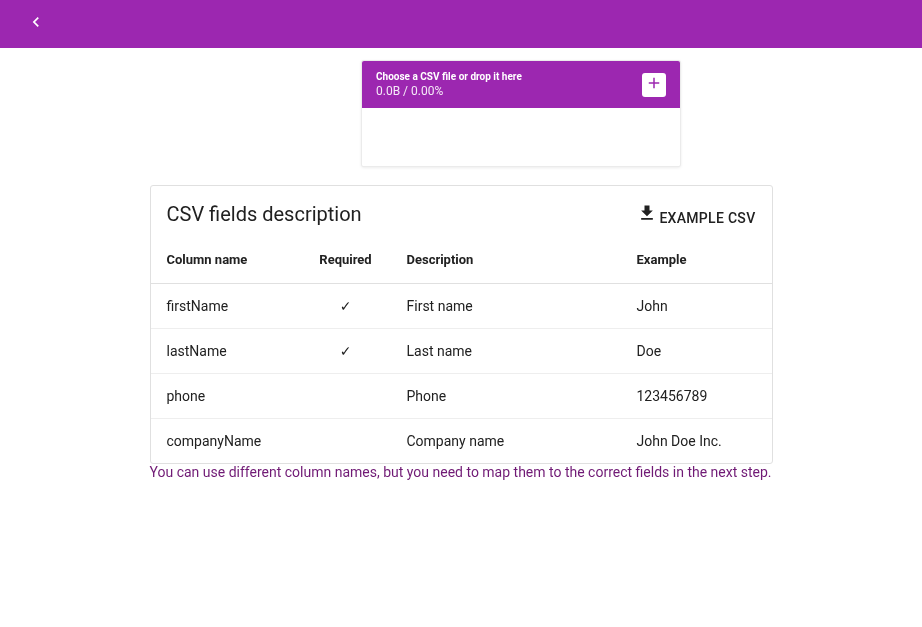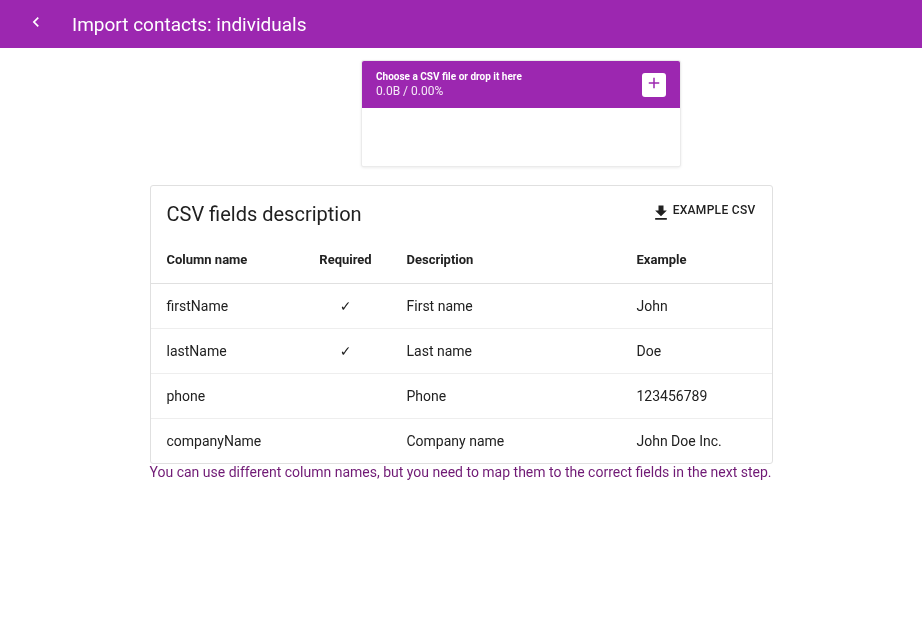--- a/index.html
+++ b/index.html
@@ -79,23 +79,23 @@
     }
     .fields-head {
       display: flex;
       align-items: center;
       justify-content: space-between;
       padding: 16px 16px 14px 16px;
     }
     .fields-title { font-size: 20px; font-weight: 400; }
     .example-link {
       display: flex;
-      align-items: flex-start;
+      align-items: flex-end;
       gap: 2px;
-      font-size: 12px;
+      font-size: 14px;
       font-weight: 500;
       letter-spacing: 0.3px;
       cursor: pointer;
     }
     .example-link svg { width: 20px; height: 20px; fill: #212121; }
 
     table { width: 100%; border-collapse: collapse; }
     thead th {
       text-align: left;
       font-size: 13px;
@@ -125,21 +125,20 @@
 <body>
 
 <div class="header">
   <div class="back-btn">
     <span>
       <svg viewBox="0 0 24 24">
           <path d="M15.41 7.41 14 6l-6 6 6 6 1.41-1.41L10.83 12z"></path>
         </svg>
     </span>
   </div>
-  <div class="header-title">Import contacts: individuals</div>
 </div>
 
 <div class="content">
 
   <div class="upload-card">
     <div class="upload-head">
       <div class="upload-head-text">
         <span class="upload-title">Choose a CSV file or drop it here</span>
         <span class="upload-progress">0.0B / 0.00%</span>
       </div>

